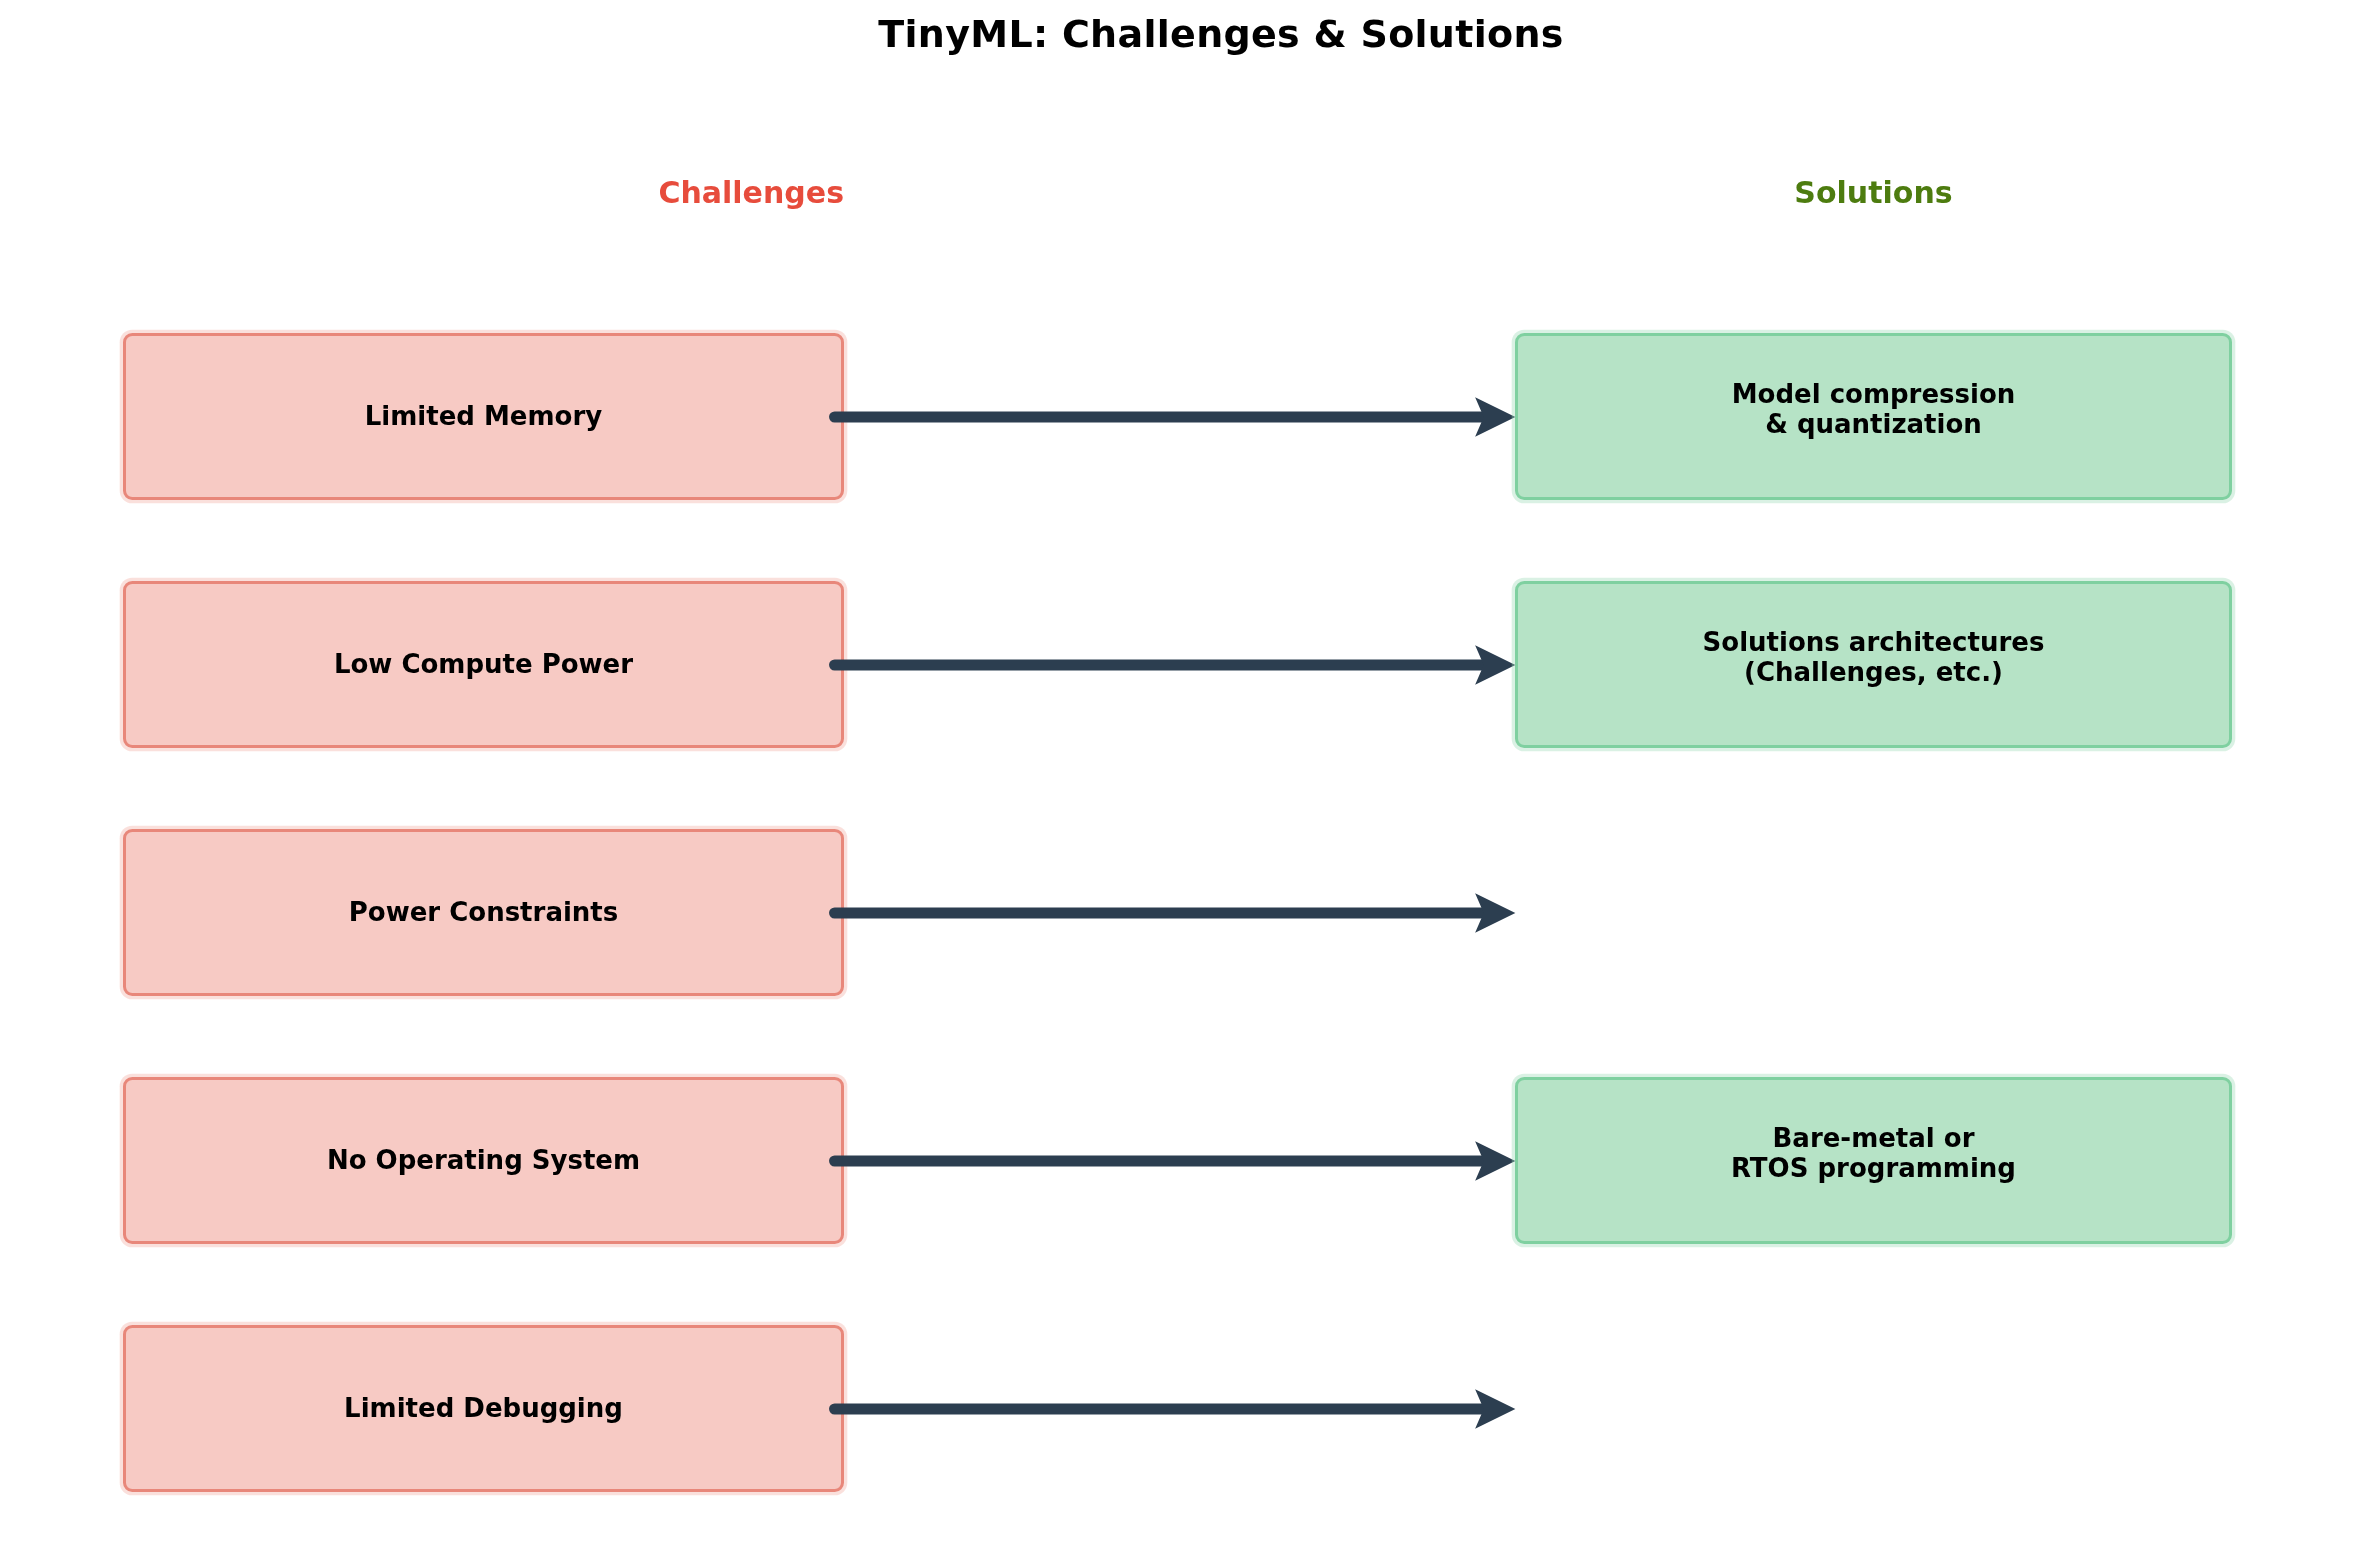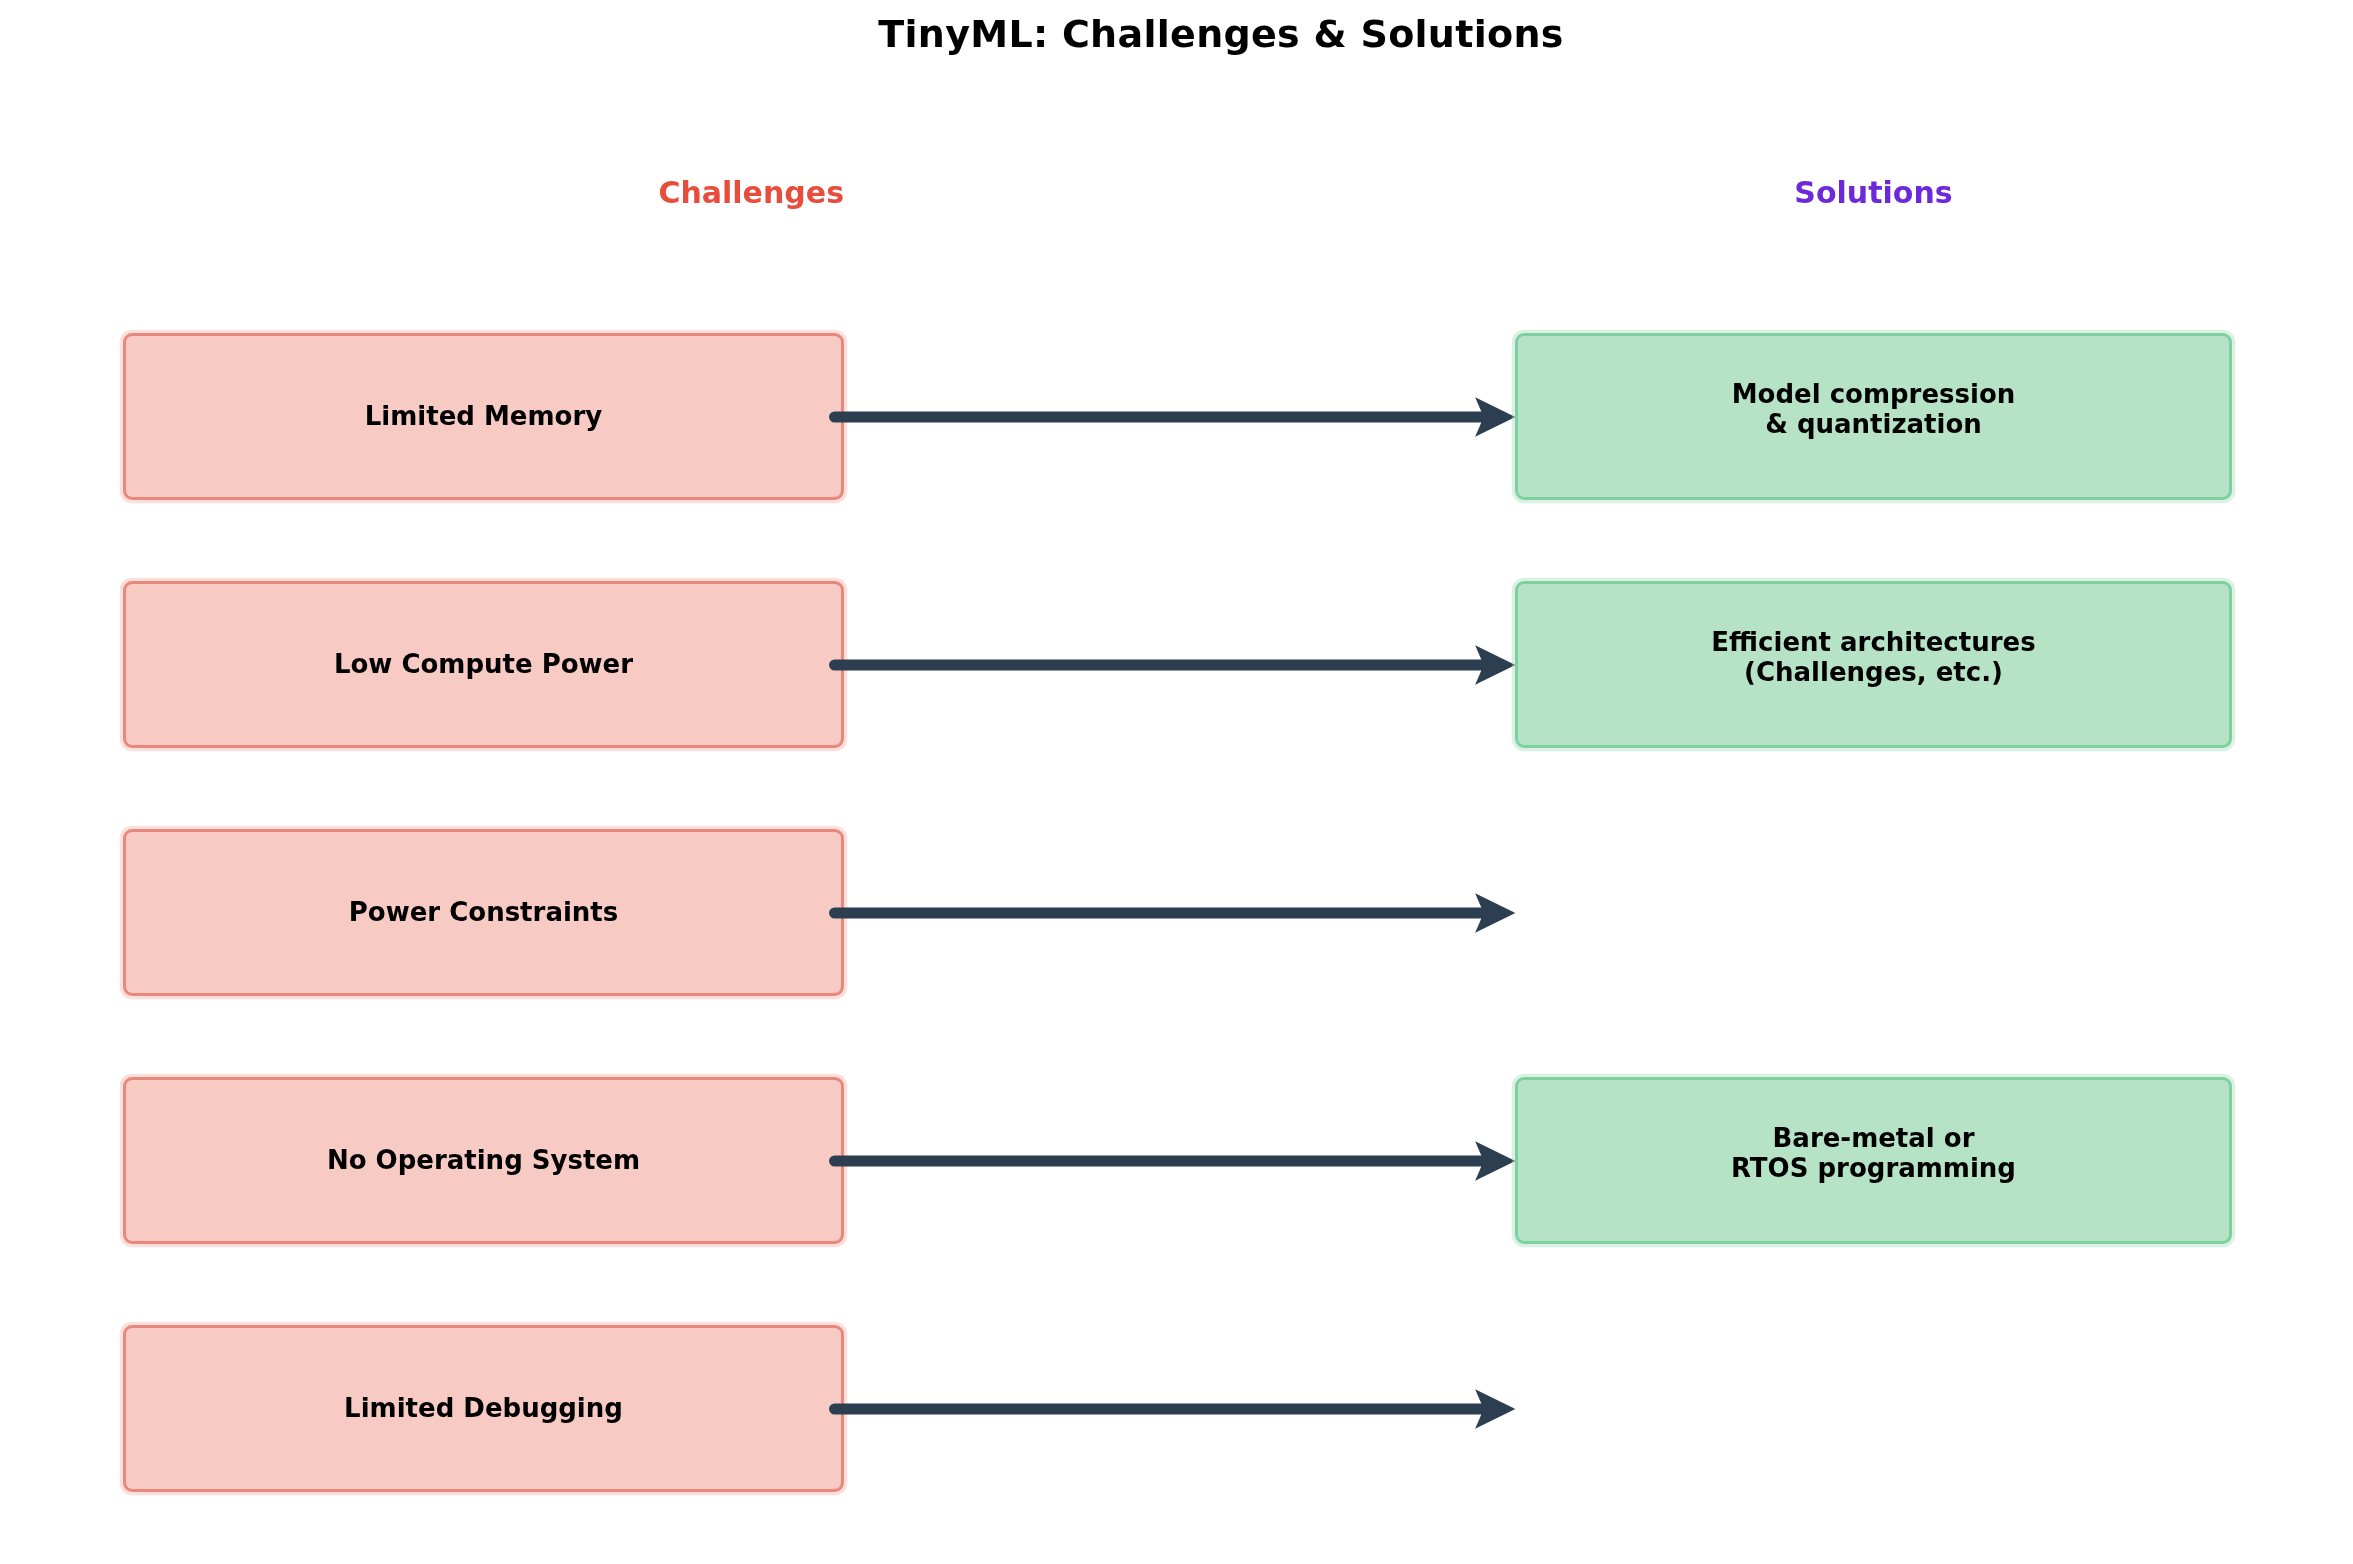--- a/index.html
+++ b/index.html
@@ -40,21 +40,21 @@
     top: 175px;
     left: 123px;
     width: 721px;
     color: #e74c3c;
     text-align: right;
   }
   #solutions-header {
     top: 175px;
     left: 1515px;
     width: 717px;
-    color: #6d28d9;
+    color: #4d7c0f;
   }
 
   
   #rows-layer {
     position: absolute;
     top: 0;
     left: 0;
     width: 2354px;
     height: 1178px;
   }
@@ -142,21 +142,21 @@
       <div class="node-box challenge-box">
         <span class="box-text">Low Compute Power</span>
       </div>
       <div class="connector">
         <svg width="686" height="40" viewBox="0 0 1040 60">
           <line x1="4" y1="30" x2="985" y2="30" stroke="#2c3e50" stroke-width="17" stroke-linecap="round"></line>
           <path d="M 1036 30 L 975 60 L 988 30 L 975 0 Z" fill="#2c3e50"></path>
         </svg>
       </div>
       <div class="node-box solution-box">
-        <span class="box-text"><span>Efficient architectures</span><br><span>(Challenges, etc.)</span></span>
+        <span class="box-text"><span>Solutions architectures</span><br><span>(Challenges, etc.)</span></span>
       </div>
     </div>
     <div class="pair-row" style="top: 829px;">
       <div class="node-box challenge-box">
         <span class="box-text">Power Constraints</span>
       </div>
       <div class="connector">
         <svg width="686" height="40" viewBox="0 0 1040 60">
           <line x1="4" y1="30" x2="985" y2="30" stroke="#2c3e50" stroke-width="17" stroke-linecap="round"></line>
           <path d="M 1036 30 L 975 60 L 988 30 L 975 0 Z" fill="#2c3e50"></path>

